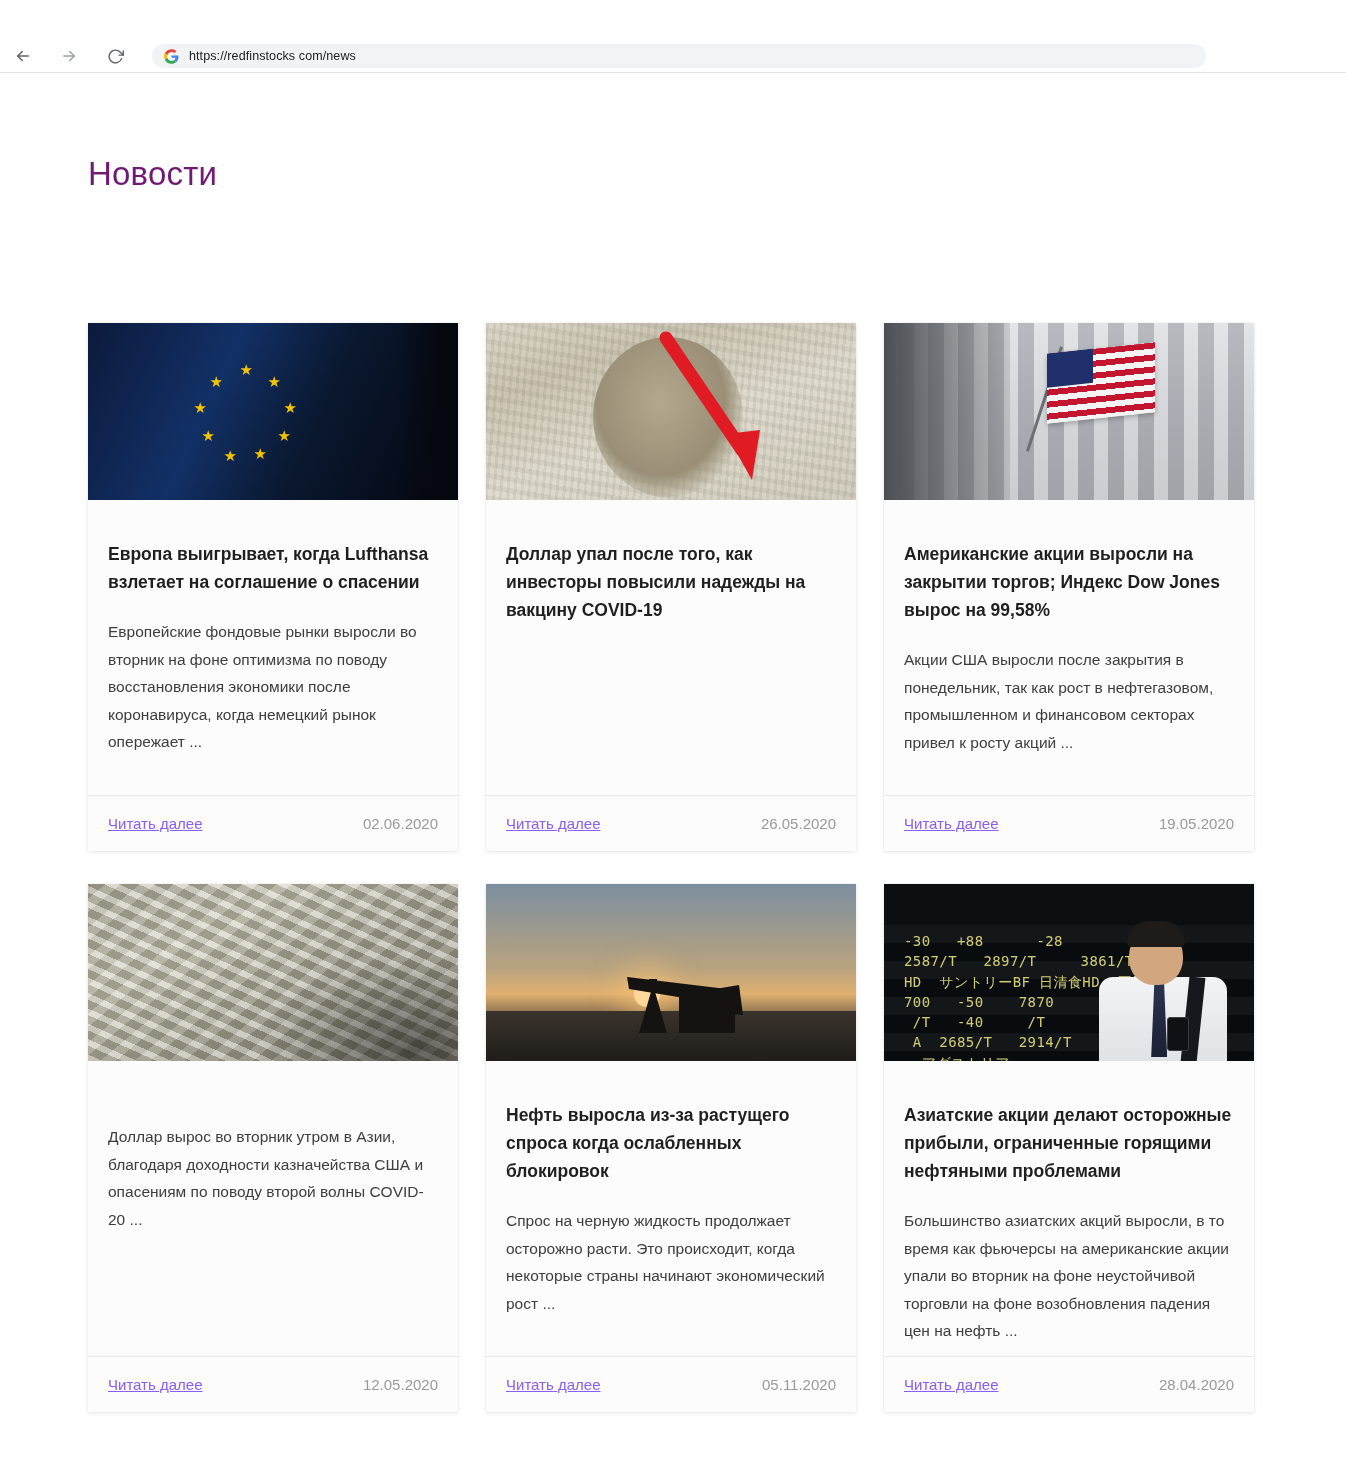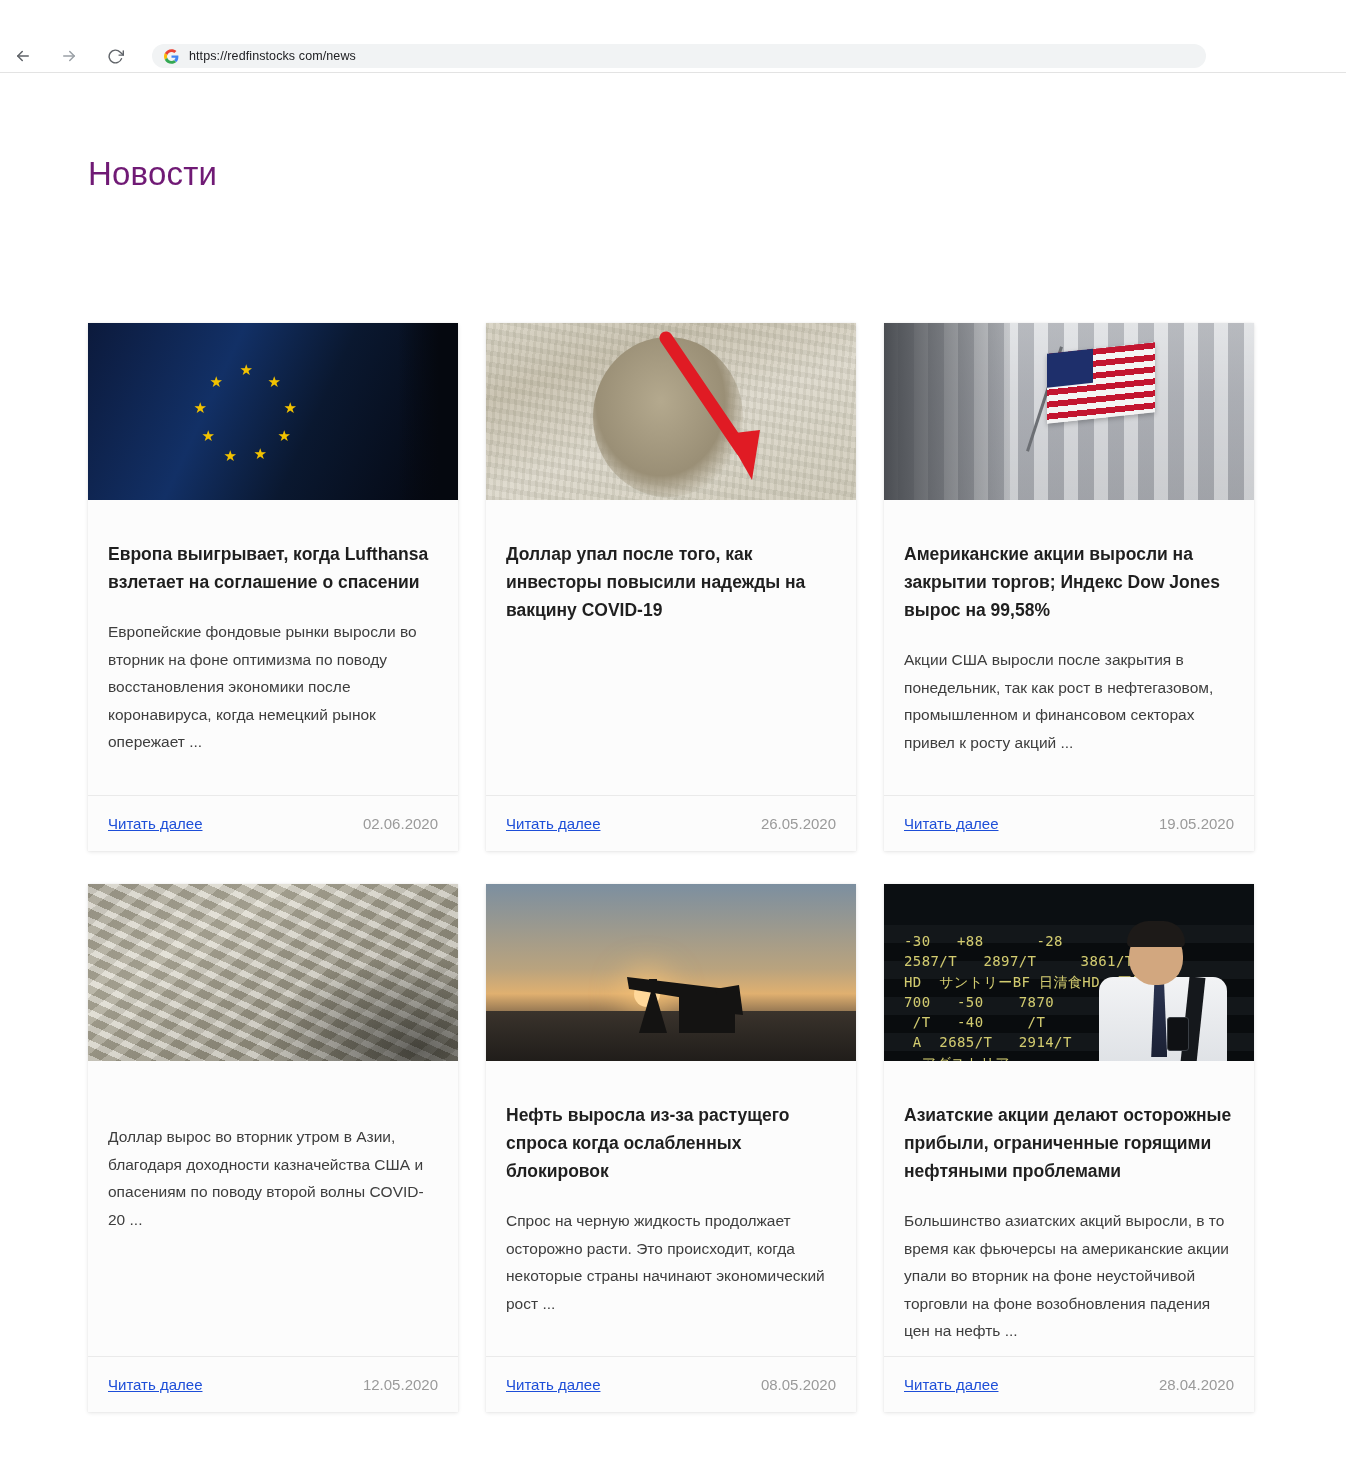--- a/index.html
+++ b/index.html
@@ -116,21 +116,21 @@
     flex: 0 0 auto;
     height: 56px;
     border-top: 1px solid #eaeaea;
     display: flex;
     align-items: center;
     justify-content: space-between;
     padding: 0 20px;
   }
   .read-more {
     font-size: 15px;
-    color: #1d4ed8;
+    color: #8b5cf6;
     text-decoration: underline;
     cursor: pointer;
   }
   .card-date {
     font-size: 15px;
     color: #9a9a9a;
   }
 
   
   .img-eu {
@@ -411,21 +411,21 @@
           <path d="M96 34 L120 30 L124 60 L104 58 Z" fill="#141312"></path>
           <rect x="60" y="40" width="56" height="38" fill="#141312"></rect>
         </svg>
       </div>
       <div class="card-body">
         <h2 class="card-title">Нефть выросла из-за растущего спроса когда ослабленных блокировок</h2>
         <p class="card-excerpt">Спрос на черную жидкость продолжает осторожно расти. Это происходит, когда некоторые страны начинают экономический рост ...</p>
       </div>
       <div class="card-footer">
         <a class="read-more">Читать далее</a>
-        <span class="card-date">08.05.2020</span>
+        <span class="card-date">05.11.2020</span>
       </div>
     </div>
 
     <div class="card">
       <div class="card-image img-board">
         <div class="ticker">-30   +88      -28
 2587/T   2897/T     3861/T
 HD  サントリーBF 日清食HD  王子HD
 700   -50    7870     930
  /T   -40     /T

